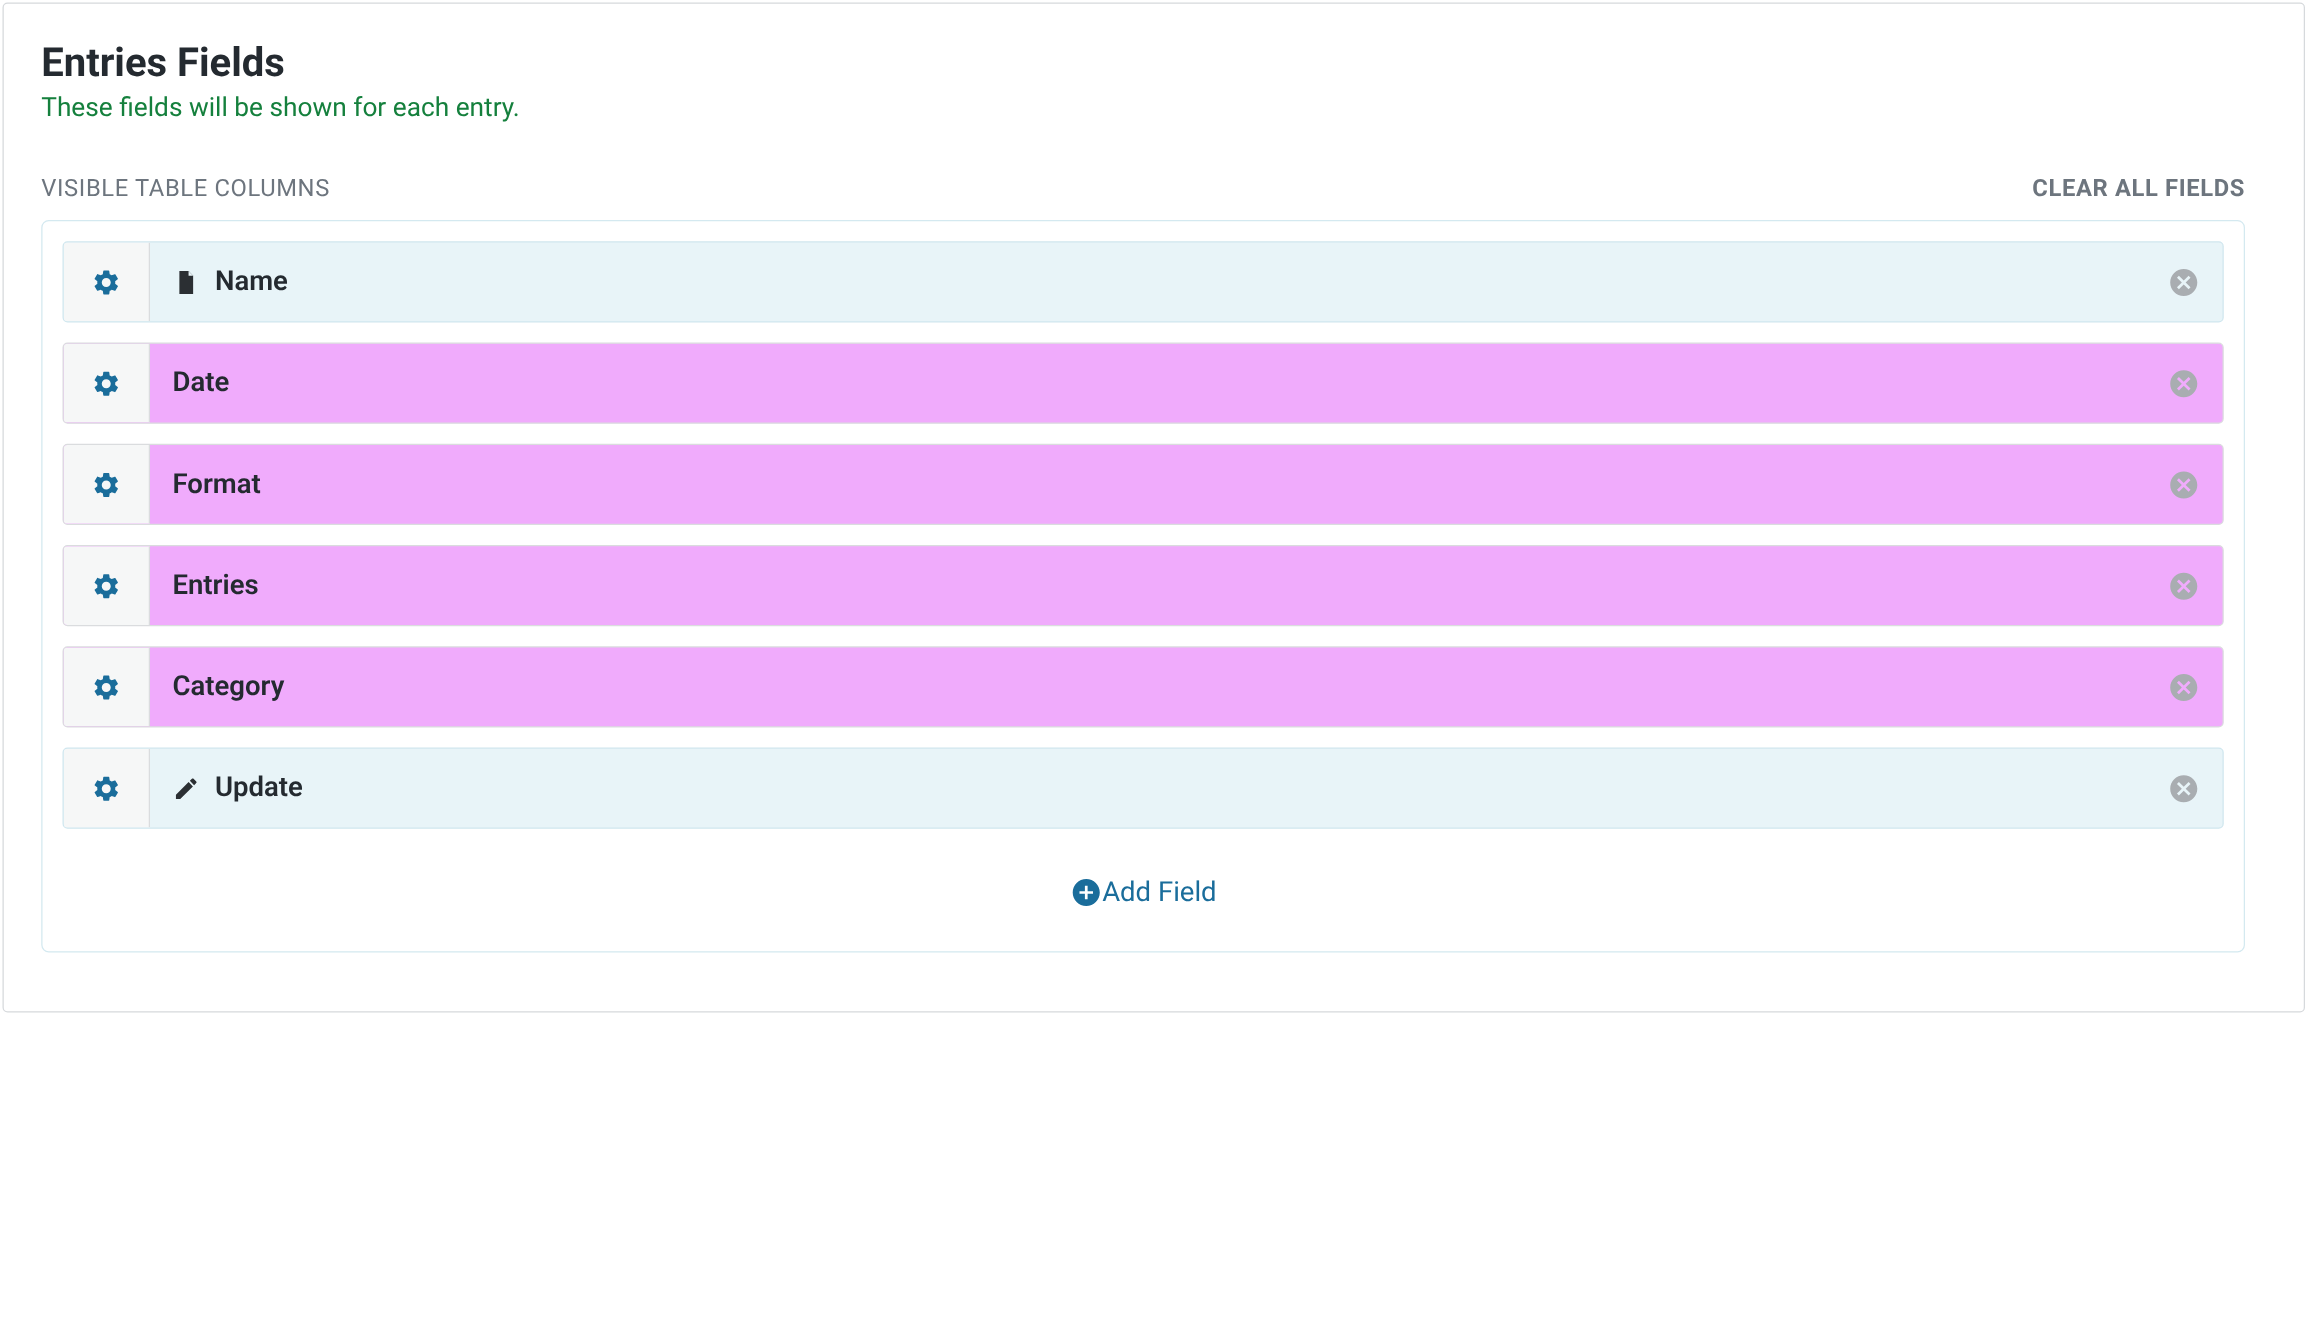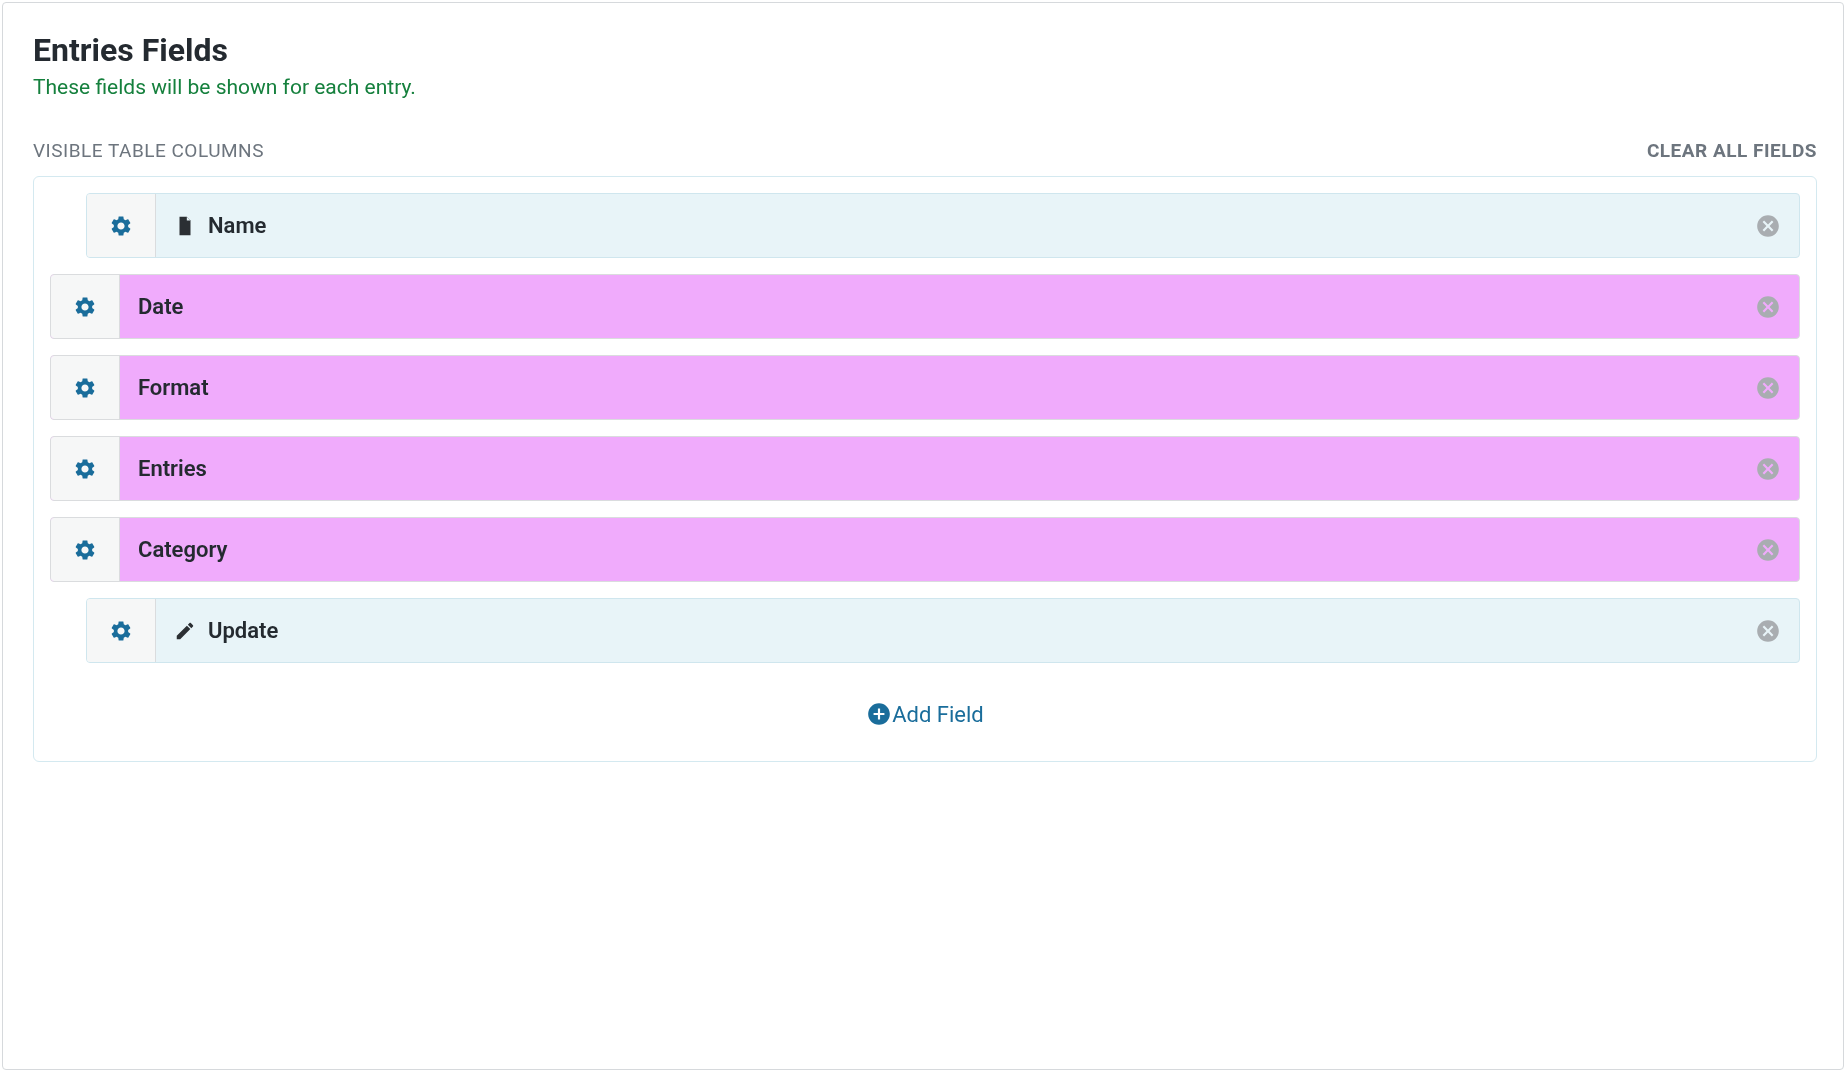--- a/index.html
+++ b/index.html
@@ -8,24 +8,24 @@
       padding: 0;
     }
     body {
       font-family: -apple-system, BlinkMacSystemFont, "Segoe UI", Roboto, Helvetica, Arial, sans-serif;
       background: #fff;
       padding: 0;
     }
     .panel {
       border: 1px solid #d6d9dc;
       border-radius: 4px;
-      padding: 28px 26px 30px 30px;
+      padding: 28px 47px 30px 30px;
       margin: 2px;
       width: 1842px;
-      height: 1068px;
+      height: 808px;
     }
     .panel-title {
       font-size: 32px;
       font-weight: 700;
       color: #242a30;
       margin-bottom: 6px;
     }
     .panel-subtitle {
       font-size: 21px;
       color: #15803d;
@@ -64,21 +64,20 @@
       border: 1px solid #dadcde;
       border-radius: 4px;
       background: #f0abfc;
       height: 65px;
       margin-bottom: 16px;
       overflow: hidden;
     }
     .field-row.highlighted {
       background: #e8f4f8;
       border-color: #cfe6ee;
-      margin-left: 36px;
     }
     .gear-cell {
       width: 69px;
       display: flex;
       align-items: center;
       justify-content: center;
       border-right: 1px solid #dadcde;
       background: #f6f7f7;
       cursor: pointer;
     }

